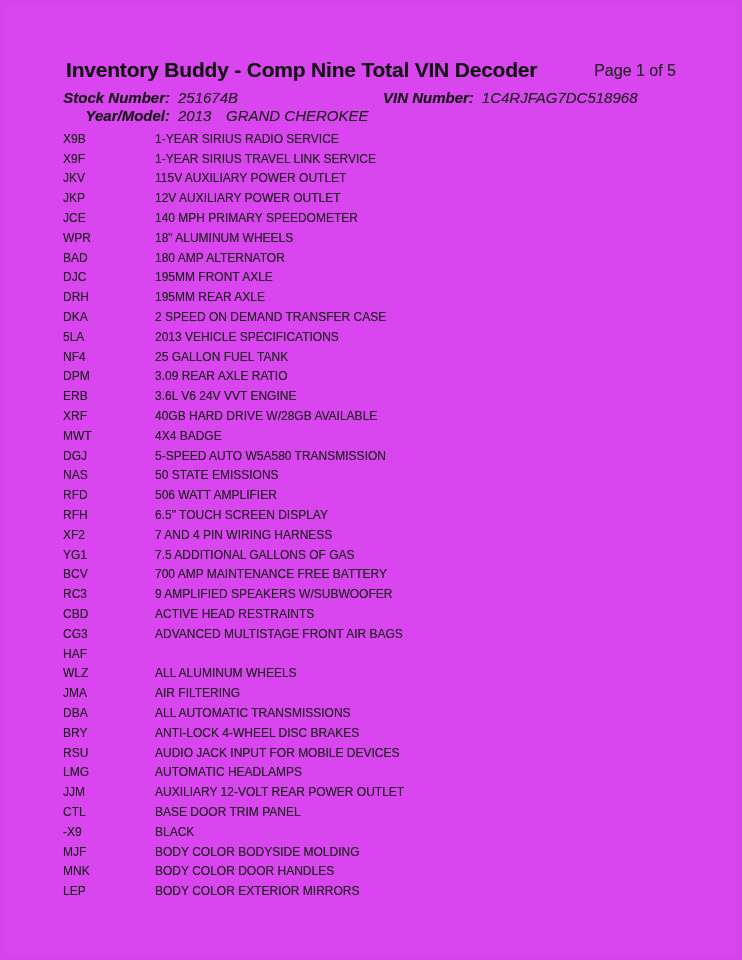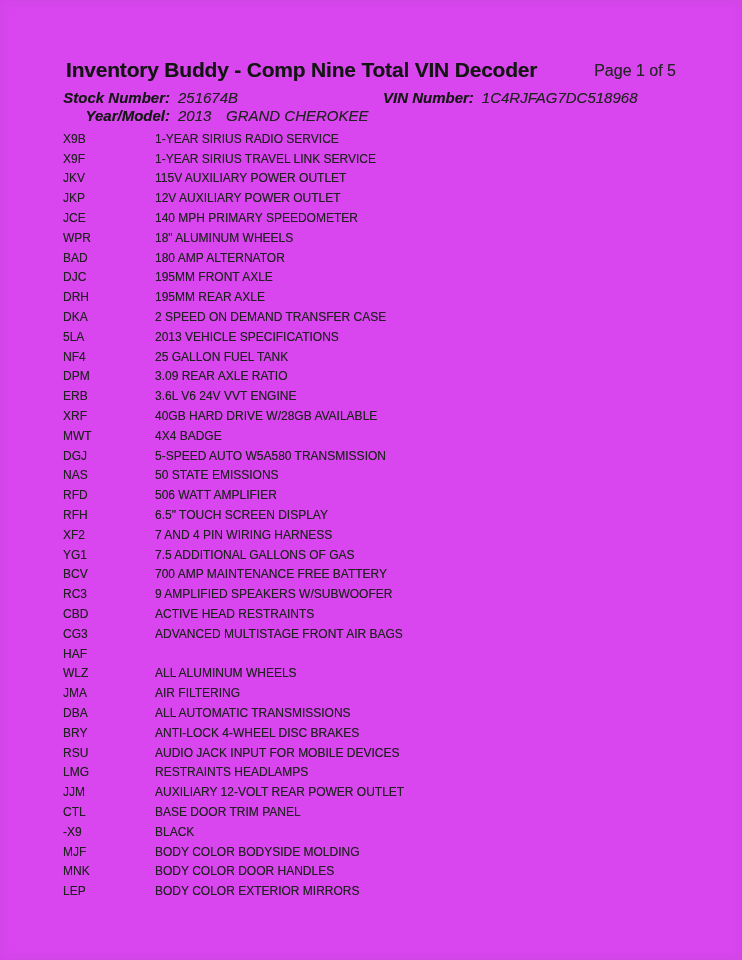--- a/index.html
+++ b/index.html
@@ -275,21 +275,21 @@
     <span class="option-desc">ANTI-LOCK 4-WHEEL DISC BRAKES</span>
   </div>
 
   <div class="option-row">
     <span class="option-code">RSU</span>
     <span class="option-desc">AUDIO JACK INPUT FOR MOBILE DEVICES</span>
   </div>
 
   <div class="option-row">
     <span class="option-code">LMG</span>
-    <span class="option-desc">RESTRAINTS HEADLAMPS</span>
+    <span class="option-desc">AUTOMATIC HEADLAMPS</span>
   </div>
 
   <div class="option-row">
     <span class="option-code">JJM</span>
     <span class="option-desc">AUXILIARY 12-VOLT REAR POWER OUTLET</span>
   </div>
 
   <div class="option-row">
     <span class="option-code">CTL</span>
     <span class="option-desc">BASE DOOR TRIM PANEL</span>

